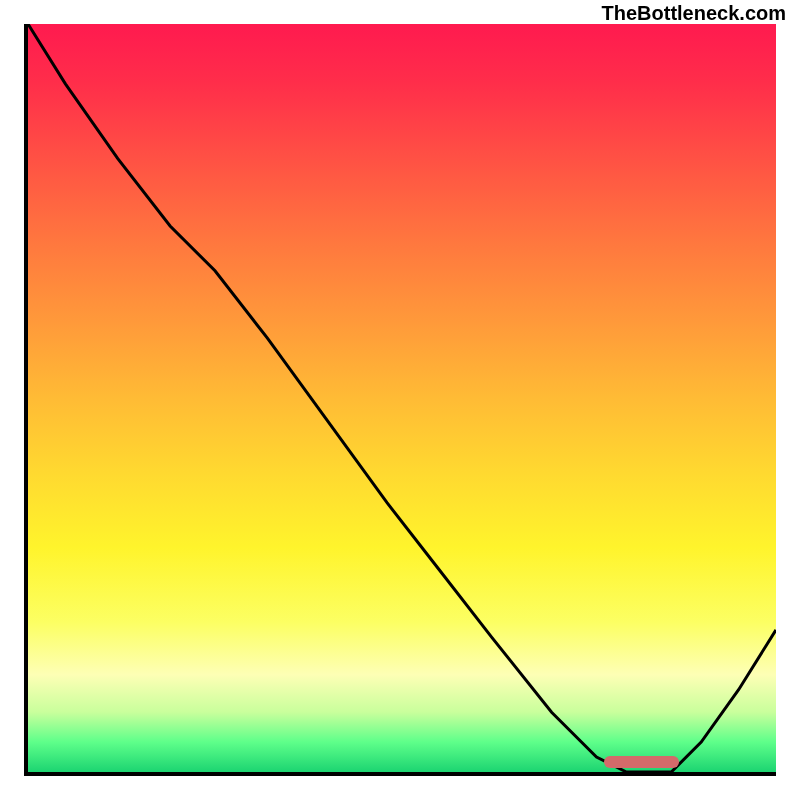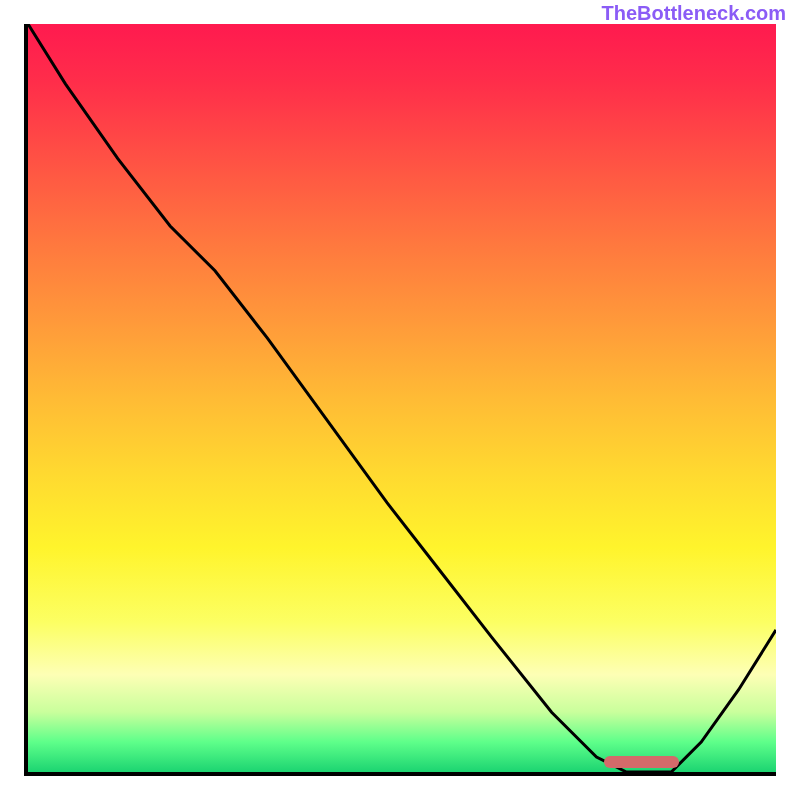--- a/index.html
+++ b/index.html
@@ -70,21 +70,21 @@
     height: 12px;
     border-radius: 6px;
     background: #d46a6a;
   }
   .watermark {
     position: absolute;
     top: 2px;
     right: 14px;
     font-size: 20px;
     font-weight: 600;
-    color: #8b5cf6;
+    color: #000000;
   }
 </style>
 </head>
 <body>
 <div class="wrap">
 
   <div class="watermark">TheBottleneck.com</div>
 
   <div class="axis-left"></div>
   <div class="axis-bottom"></div>

